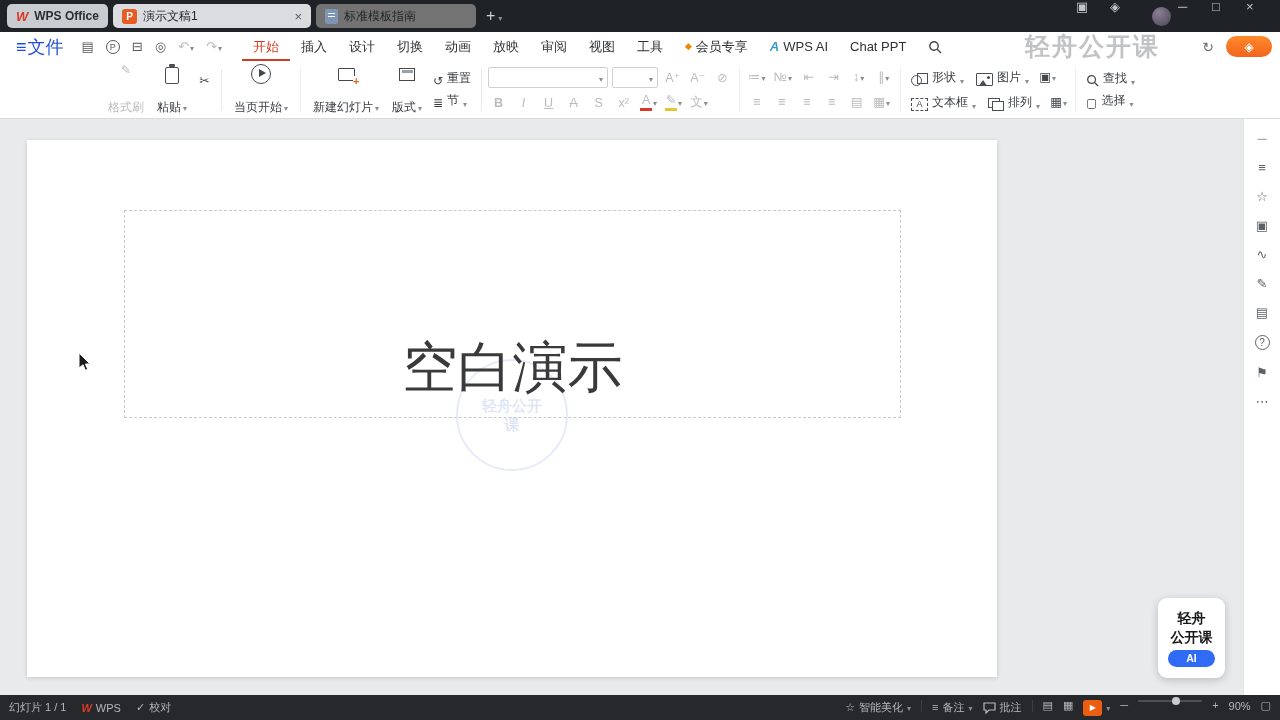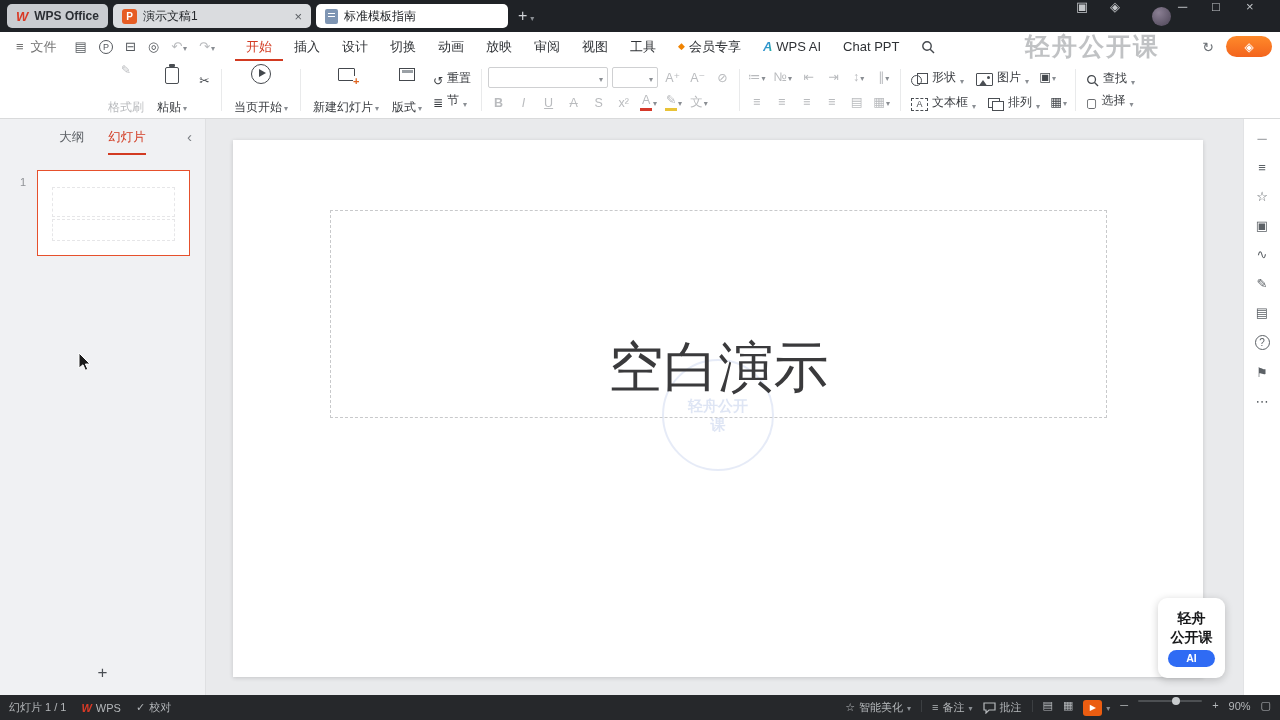--- a/index.html
+++ b/index.html
@@ -6,34 +6,34 @@
 *{box-sizing:border-box;margin:0;padding:0}
 body{width:1280px;height:720px;font-family:"Liberation Sans","DejaVu Sans",sans-serif;overflow:hidden}
 .app{position:relative;width:1280px;height:720px;display:flex;flex-direction:column;background:#e9eaec;overflow:hidden}
 
 
 .titlebar{flex:0 0 32px;background:#1f2226;display:flex;align-items:center;padding-left:7px}
 .tbtab{height:24px;border-radius:5px;display:flex;align-items:center;gap:6px;padding:0 9px;font-size:12px;color:#23262a;margin-right:5px;cursor:default}
 .tbtab.home{background:#c9ccd0;font-weight:700;color:#2b2f34}
 .tbtab.activedoc{background:#dadcdf;width:198px}
 .tbtab.activedoc .tlabel{flex:1}
-.tbtab.inactivedoc{background:#ffffff;width:192px}
+.tbtab.inactivedoc{background:#737373;width:160px}
 .wlogo{color:#d93a26;font-weight:900;font-size:13px;font-style:italic}
 .plogo{background:#e65c23;color:#fff;min-width:15px;height:15px;border-radius:3px;font-size:10px;font-weight:700;display:flex;align-items:center;justify-content:center}
 .dlogo{min-width:13px;height:15px;border-radius:2px;background:#7e95b3;position:relative}
 .dlogo::after{content:"";position:absolute;left:3px;top:4px;width:7px;height:1.5px;background:#fff;box-shadow:0 3px 0 #fff}
 .tabclose{color:#5a5e63;font-size:13px;margin-left:2px}
 .tbplus{color:#cfd2d5;display:flex;align-items:center;gap:3px;margin-left:5px;font-size:16px}
 .tbright{margin-left:auto;display:flex;align-items:center;color:#c3c6c9}
 .tbright>*{width:34px;height:32px;display:flex;align-items:center;justify-content:center;font-size:13px}
 .avatar{width:19px;height:19px;border-radius:50%;background:radial-gradient(circle at 35% 30%,#8a7f93,#4c4456)}
 
 
 .menubar{flex:0 0 29px;background:#fff;display:flex;align-items:center;position:relative;padding-left:8px}
-.filebtn{display:flex;align-items:center;gap:7px;font-size:13px;color:#737373;padding:0 8px}
+.filebtn{display:flex;align-items:center;gap:1px;font-size:18px;color:#1d4ed8;padding:0 8px}
 .qat{display:flex;align-items:center;gap:12px;color:#54585d;padding:0 10px;font-size:13px}
 .qat .pair{display:flex;align-items:center;gap:1px}
 .rtabs{display:flex;align-items:center;height:29px;margin-left:10px}
 .rtab{padding:0 11px;font-size:13px;color:#2f3236;height:29px;display:flex;align-items:center;gap:4px}
 .rtab.active{color:#d23a21;font-weight:400;box-shadow:inset 0 -2px 0 #d23a21}
 .ailogo{font-weight:900;font-style:italic;background:linear-gradient(120deg,#3b7cf6,#22b39a);-webkit-background-clip:text;background-clip:text;color:transparent;font-size:13px}
 .menuright{position:absolute;right:8px;top:0;height:29px;display:flex;align-items:center;gap:12px}
 .syncbtn{color:#6b7075;font-size:14px}
 .upgpill{width:46px;height:21px;border-radius:11px;background:linear-gradient(180deg,#ff8a2a,#f3641d);display:flex;align-items:center;justify-content:center;color:#fff;font-size:12px}
 .watermark-top{position:absolute;right:120px;top:30px;font-size:25px;font-weight:700;color:#75797e;opacity:.45;letter-spacing:2px;pointer-events:none;z-index:6}
@@ -477,30 +477,20 @@
             <span class="ic ic-fit"></span>
             <span>选择</span>
             <span class="ic ic-caret"></span>
           </span>
       </div>
     </div>
   </div>
 
   <div class="workspace">
 
-    <div class="sidebar">
-      <div class="panetabs">
-        <span class="panetab">大纲</span>
-        <span class="panetab active">幻灯片</span>
-      </div>
-      <span class="pcollapse ic ic-chevl"></span>
-      <span class="thumbnum">1</span>
-      <div class="thumb"></div>
-      <span class="addslide ic ic-plus"></span>
-    </div>
 
     <div class="canvas">
       <div class="slide">
         <div class="stamp">
             <span>轻舟公开课</span>
           </div>
         <div class="titlebox">
           <span class="titletext">空白演示</span>
         </div>
       </div>

